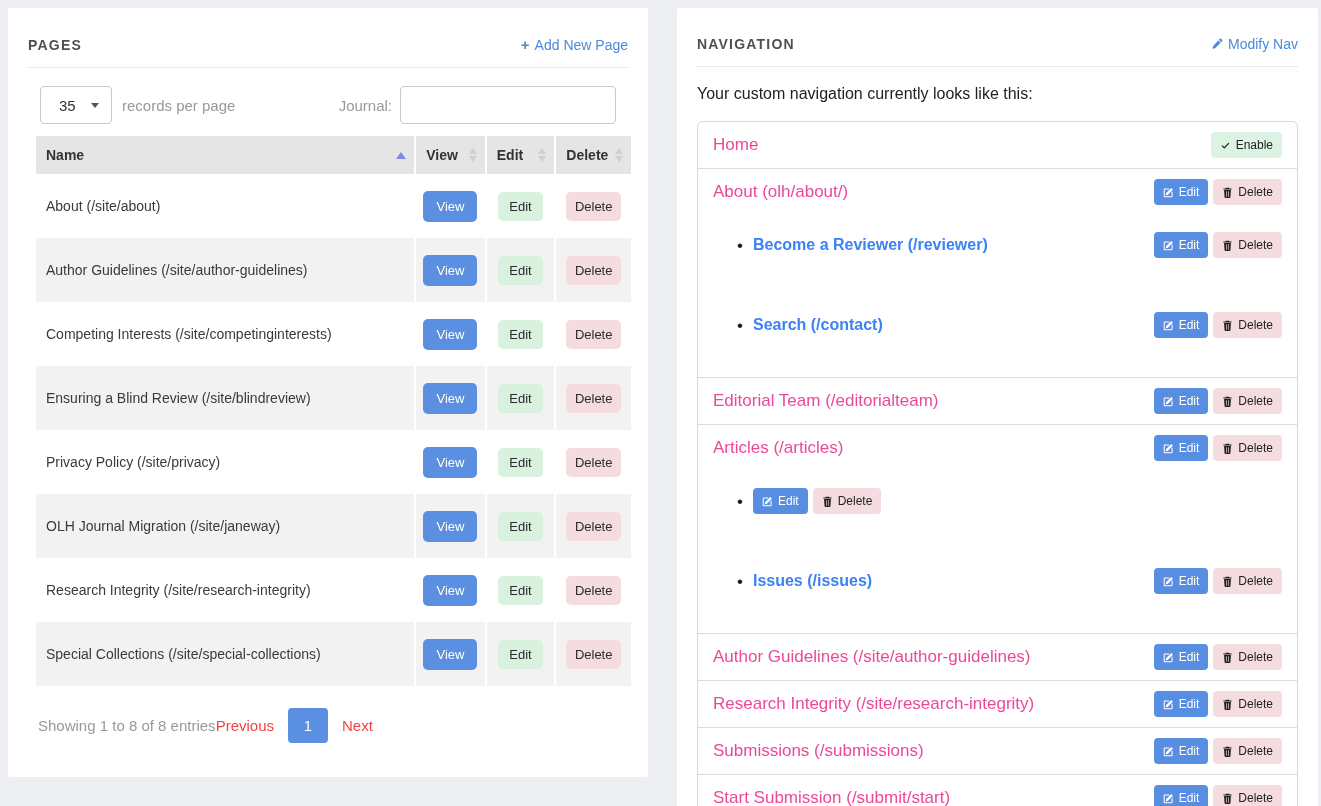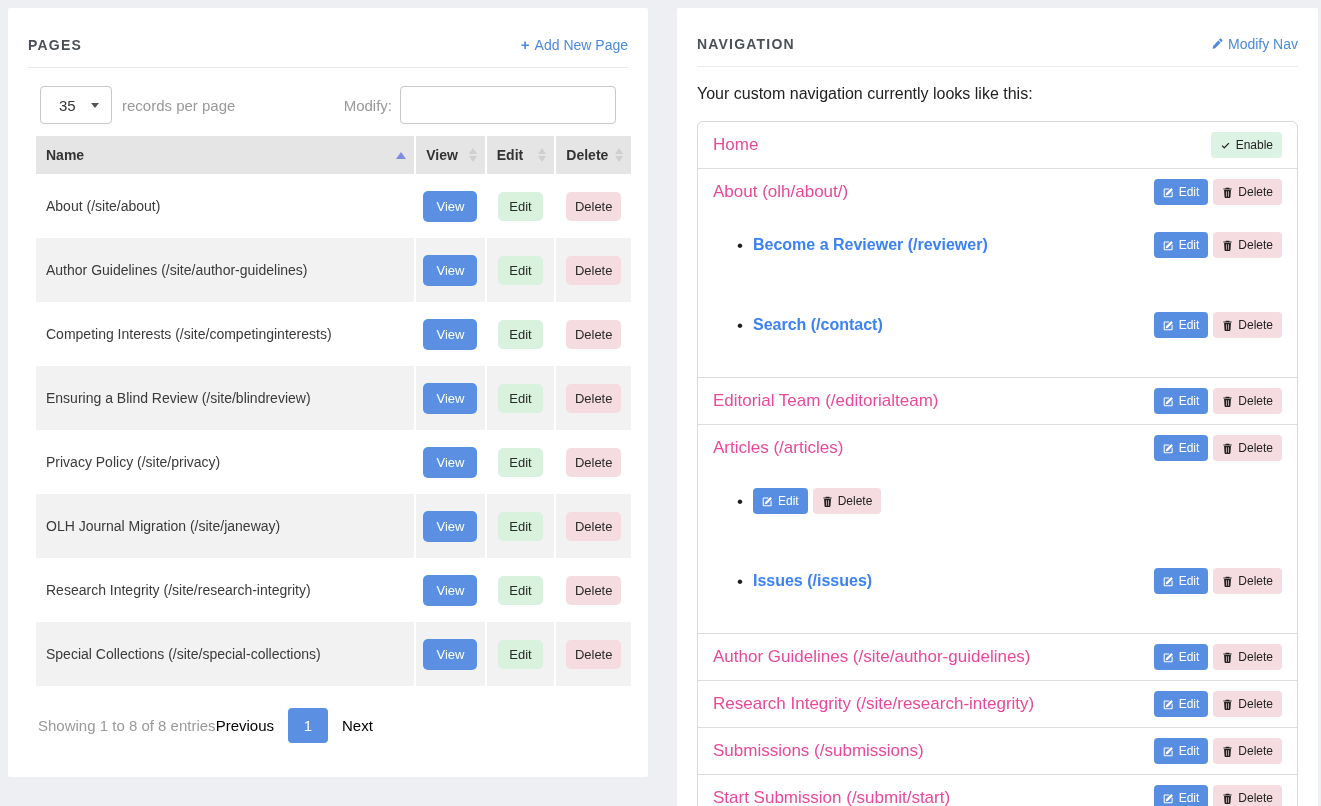--- a/index.html
+++ b/index.html
@@ -92,21 +92,21 @@
   .btn-view { background:#5a8fe2; color:#fff; font-size:13px; padding:8px 13px; }
   .btn-edit-lg { background:#d9f2de; color:#2a2a2a; font-size:13px; padding:7px 11px; }
   .btn-del-lg { background:#f4dce1; color:#2a2a2a; font-size:13px; padding:7px 9px; }
 
   
   .table-footer {
     display:flex; align-items:center;
     margin:22px 20px 0 10px;
   }
   .pagination { display:flex; align-items:center; gap:14px; }
-  .page-link { font-size:15px; color:#000000; cursor:pointer; }
+  .page-link { font-size:15px; color:#ef4444; cursor:pointer; }
   .page-current {
     background:#5a8fe2; color:#fff; font-size:15px;
     width:40px; height:35px; border-radius:4px;
     display:flex; align-items:center; justify-content:center; cursor:pointer;
   }
 
   
   .intro { font-size:16px; color:#222; margin:6px 0 18px 0; }
   .nav-list { border:1px solid #d8d8d8; border-radius:6px; overflow:hidden; }
   .nav-row { padding:9px 15px; }
@@ -144,21 +144,21 @@
 
   <div class="table-controls">
     <div class="records-group">
       <div class="select-box">
         <span class="value">35</span>
         <span class="caret"></span>
       </div>
       <span class="muted">records per page</span>
     </div>
     <div class="search-group">
-      <span class="muted">Modify:</span>
+      <span class="muted">Journal:</span>
       <input class="search-input" type="text" value="" style="">
     </div>
   </div>
 
   <table class="pages-table">
     <thead>
       <tr>
         <th class="col-name">
           <span class="th-inner">
             <span>Name</span>

